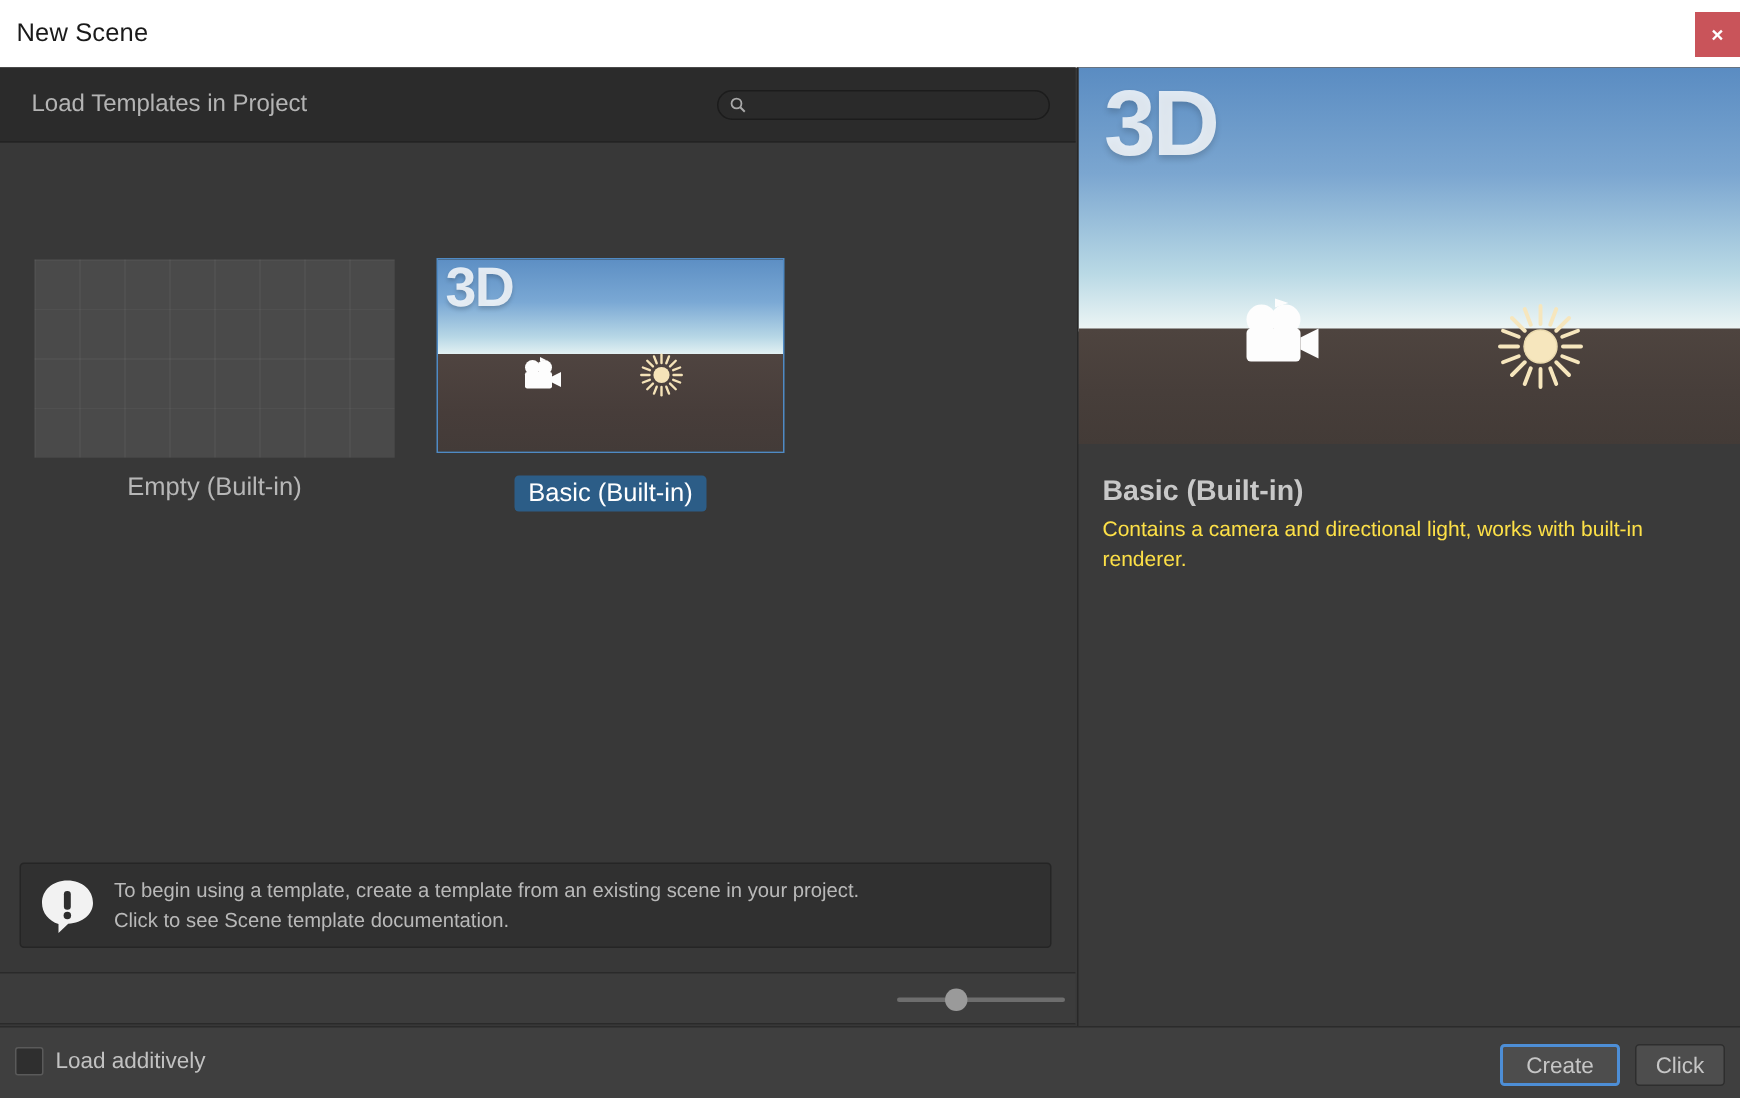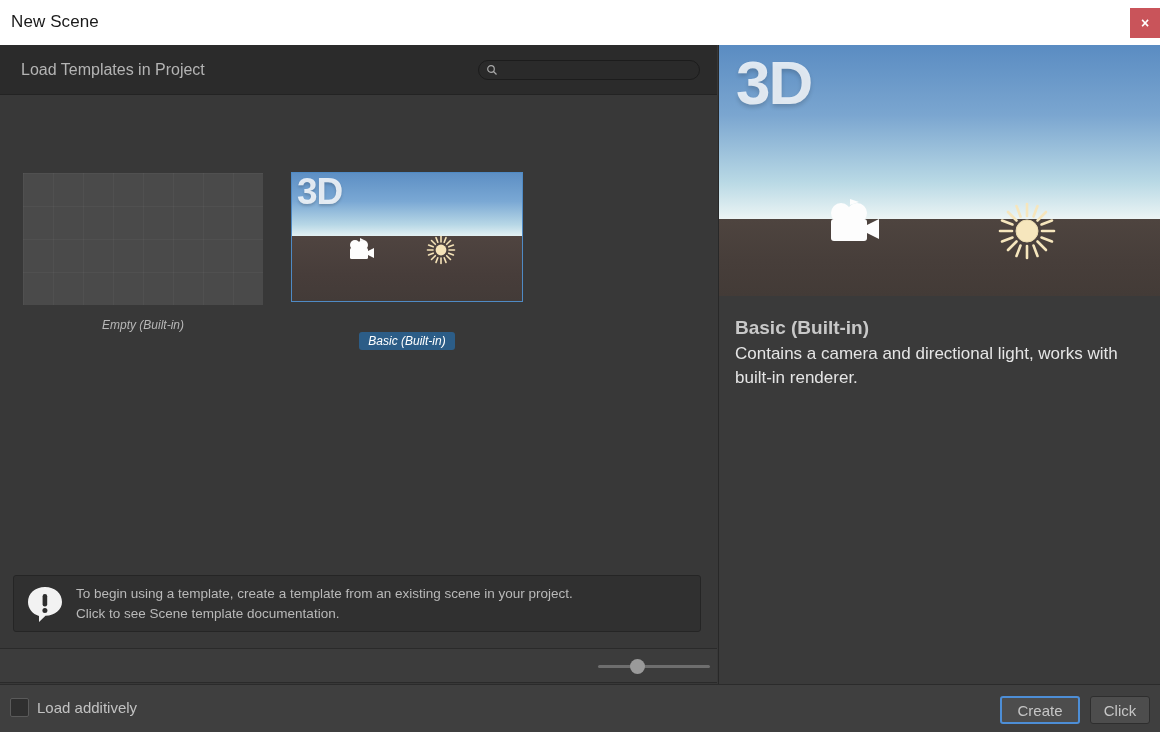--- a/index.html
+++ b/index.html
@@ -88,21 +88,21 @@
   }
   .scene-3d {
     position: absolute; left: 5px; top: -2px;
     font-size: 37px; font-weight: bold; color: rgba(255,255,255,.82);
     letter-spacing: -1px; text-shadow: 0 2px 3px rgba(0,0,0,.18);
   }
   .scene-cam { position: absolute; left: 22%; top: 50%; width: 34px; height: 26px; }
   .scene-sun { position: absolute; left: 58%; top: 48%; width: 32px; height: 32px; }
 
   .card-label {
-    margin-top: 19px; text-align: center; font-size: 12px; color: #b7b7b7; font-style: italic;
+    margin-top: 4px; text-align: center; font-size: 17px; color: #b7b7b7;
   }
   .card-label.selected {
     display: inline-block; background: #2c5d87; color: #ffffff;
     padding: 2px 9px; border-radius: 3px;
   }
   .card-label-wrap { text-align: center; margin-top: 7px; }
 
   
   .info-box {
     position: absolute; left: 13px; top: 530px; width: 688px; height: 57px;
@@ -151,21 +151,21 @@
   }
   .preview-cam { position: absolute; left: 99px; top: 152px; width: 66px; height: 52px; }
   .preview-sun { position: absolute; left: 277px; top: 155px; width: 62px; height: 62px; }
 
   .detail { position: absolute; left: 0; top: 251px; width: 442px; padding: 21px 16px 0; }
   .detail-title { font-size: 19px; font-weight: bold; color: #c8c8c8; }
   .detail-section-title {
     margin-top: 55px; font-size: 15px; font-weight: bold; color: #c8c8c8;
   }
   .detail-body {
-    margin-top: 3px; font-size: 17px; color: #e5e5e5; line-height: 1.43; max-width: 412px;
+    margin-top: 3px; font-size: 14px; color: #fde047; line-height: 1.43; max-width: 412px;
   }
 
   
   .footer {
     position: absolute; left: 0; top: 684px; width: 1160px; height: 48px;
     background: #3f3f3f; border-top: 1px solid #2b2b2b;
   }
   .checkbox-row {
     position: absolute; left: 10px; top: 13px;
     display: flex; align-items: center; cursor: pointer;

